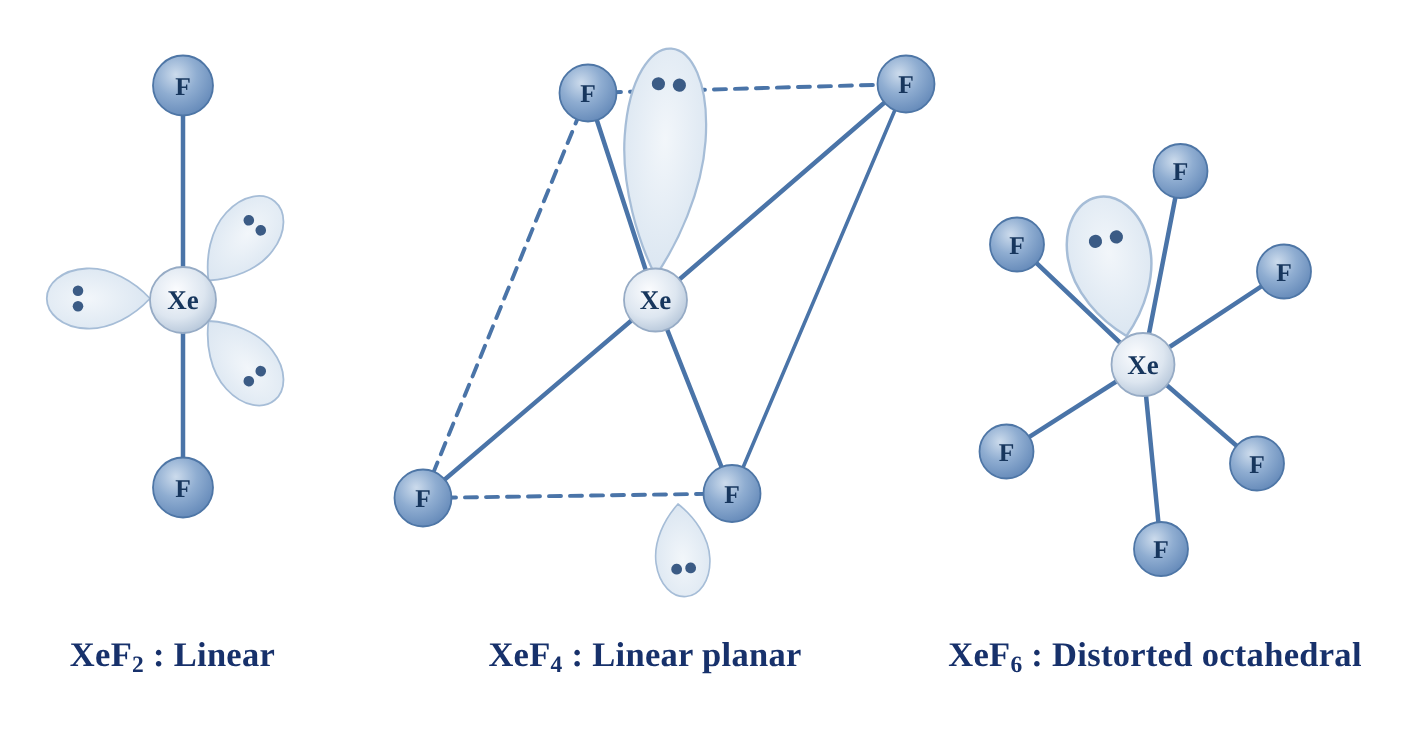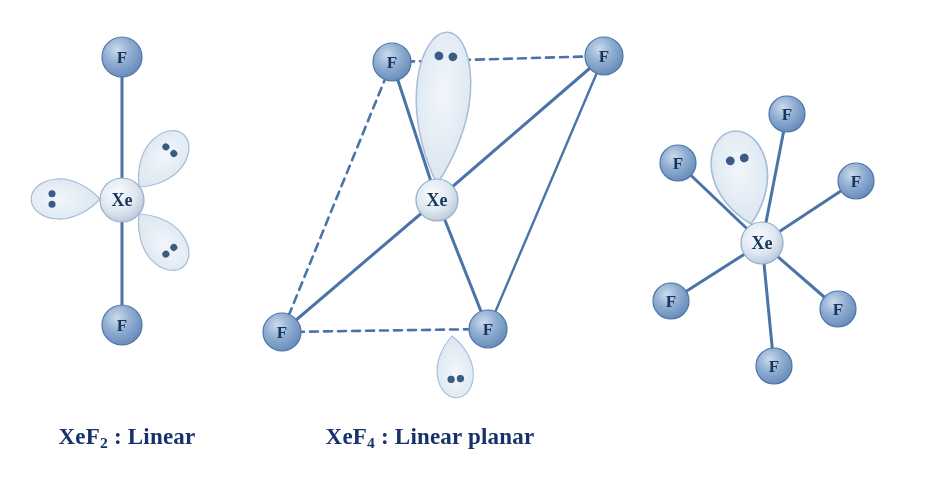--- a/index.html
+++ b/index.html
@@ -170,20 +170,23 @@
         <circle class="fAtom" cx="774" cy="366" r="18"></circle>
         <text class="atomLabel" x="774" y="372">F</text>
       </g>
       <g>
         <circle class="xeAtom" cx="762" cy="243" r="21"></circle>
         <text class="atomLabel xeText" x="762" y="249">Xe</text>
       </g>
     </g>
   </svg>
 
-  <div class="caption" style="left:12px;width:230px;">
+  <div class="caption" style="left:0px;width:230px;">
     <span>XeF</span><sub>2</sub><span> : Linear</span>
   </div>
   <div class="caption" style="left:300px;width:260px;">
     <span>XeF</span><sub>4</sub><span> : Linear planar</span>
   </div>
+  <div class="caption" style="left:605px;width:330px;">
+    <span>XeF</span><sub>6</sub><span> : Distorted octahedral</span>
+  </div>
 
 </div>
 
 </body></html>

